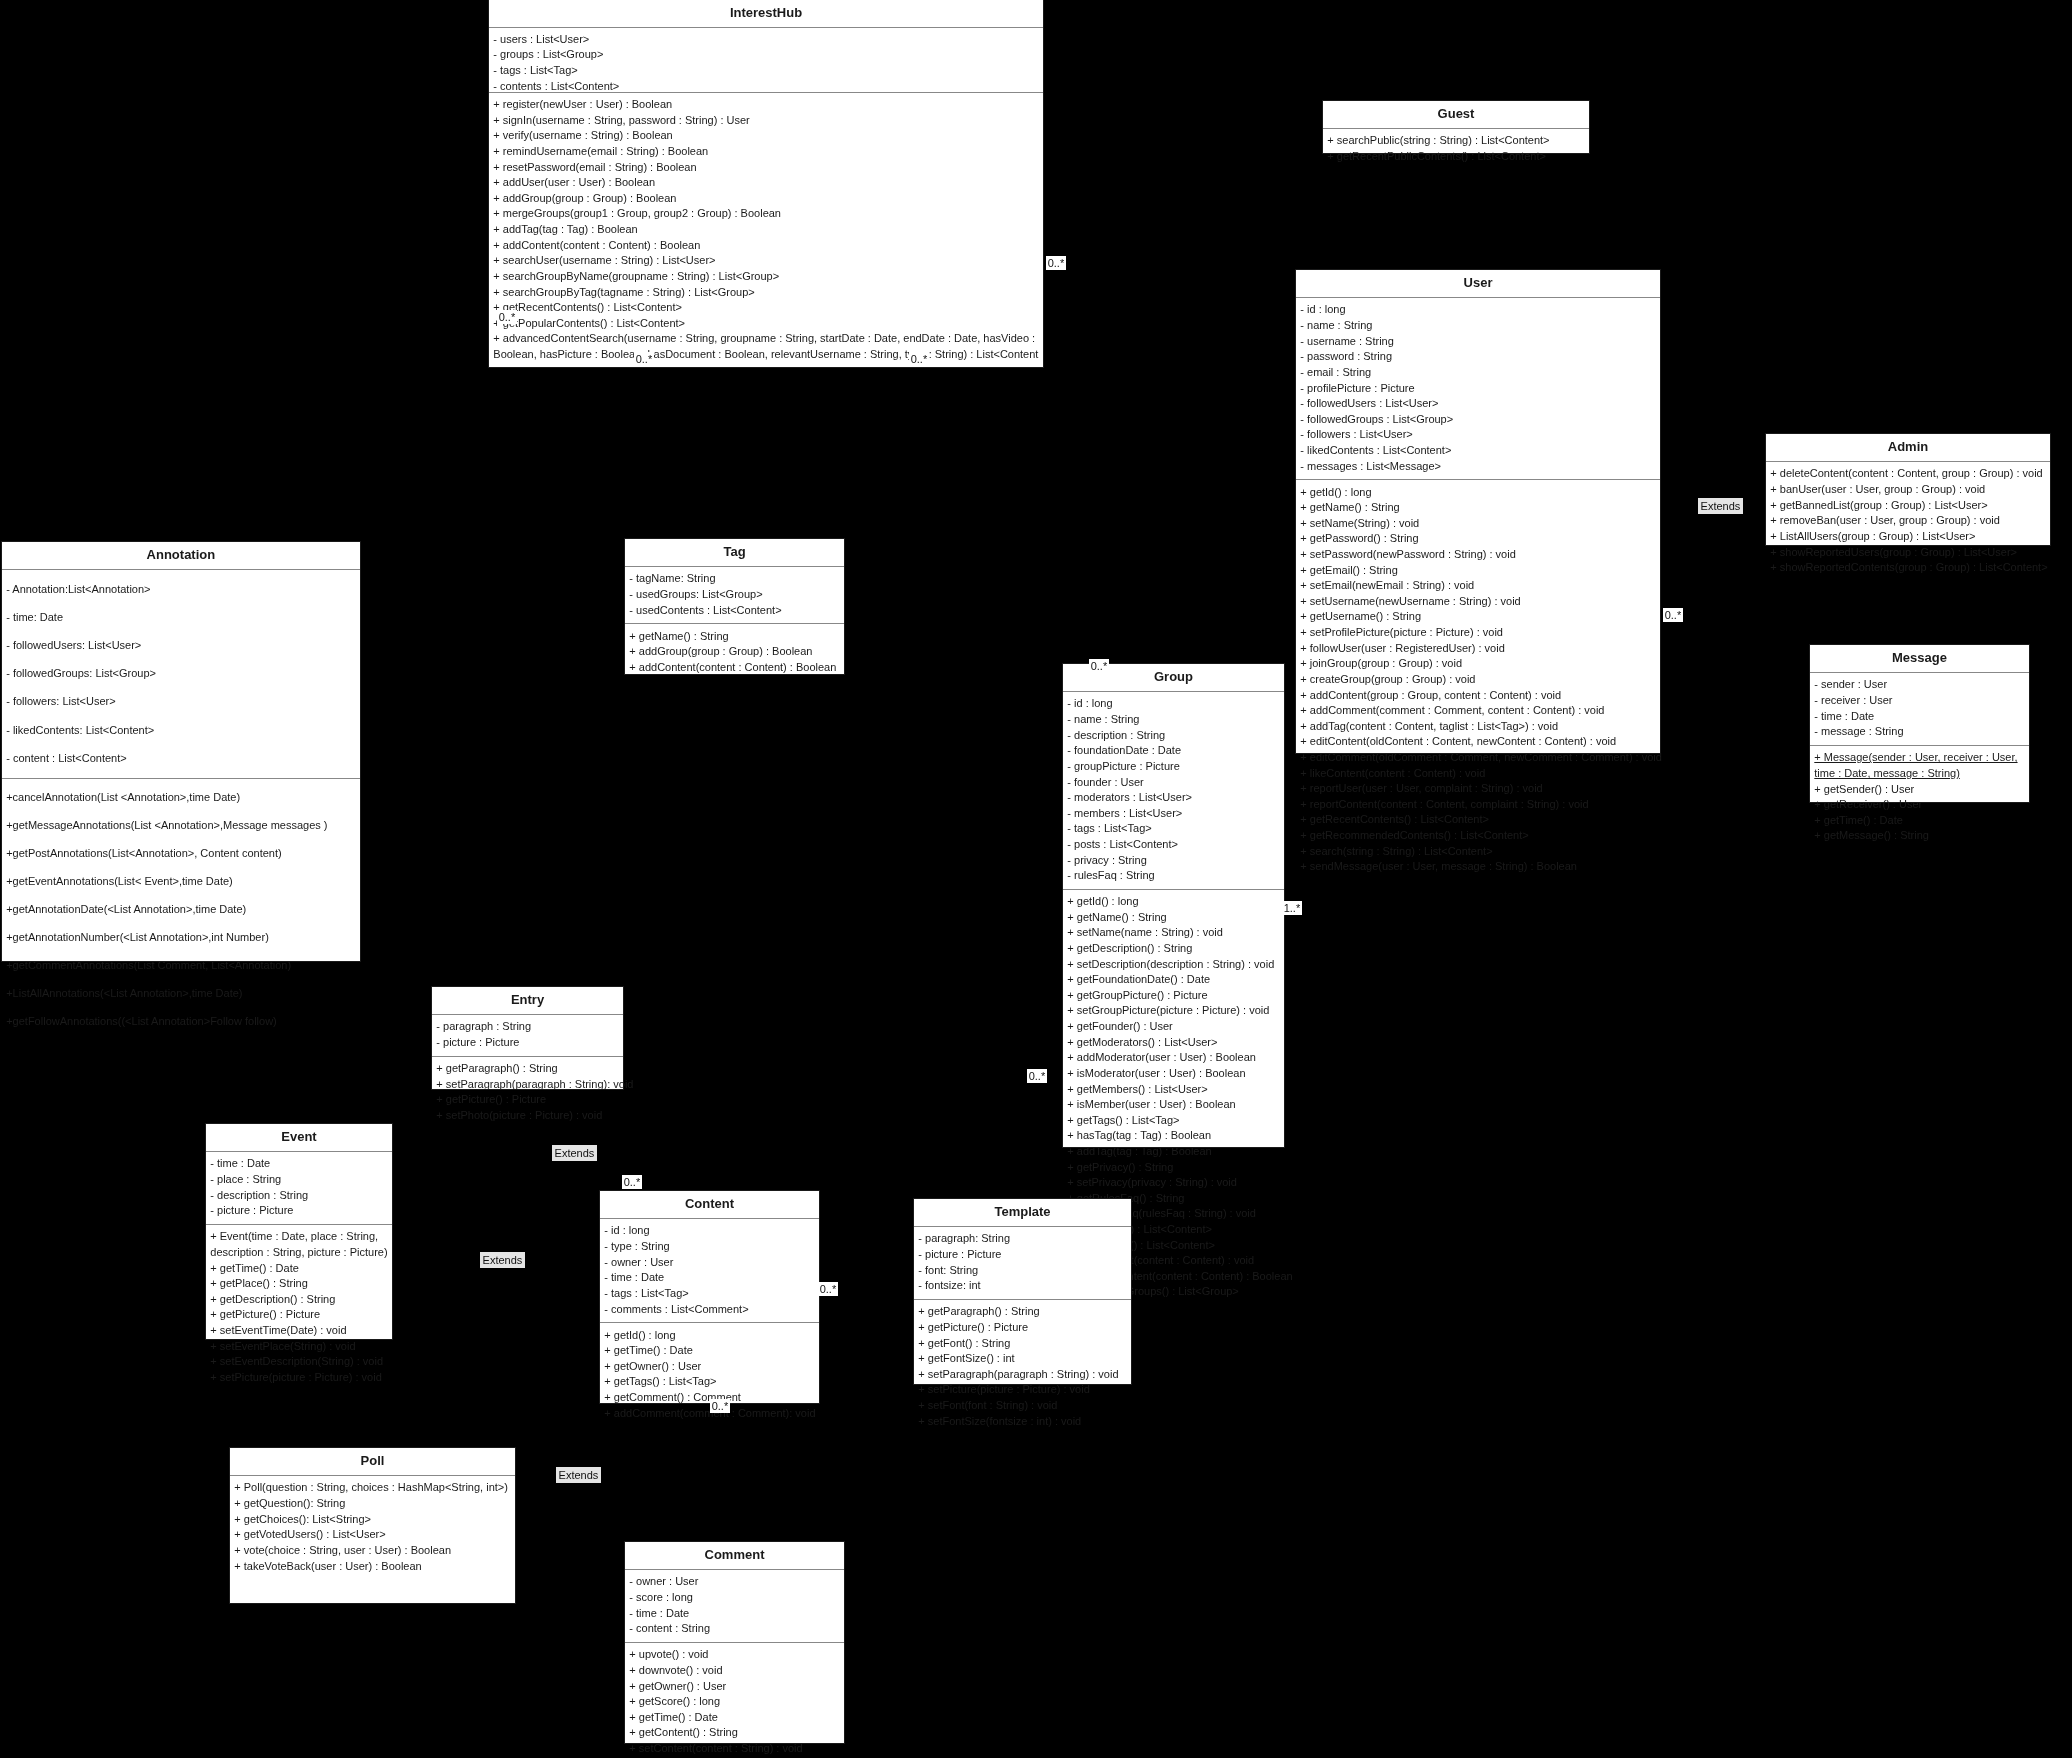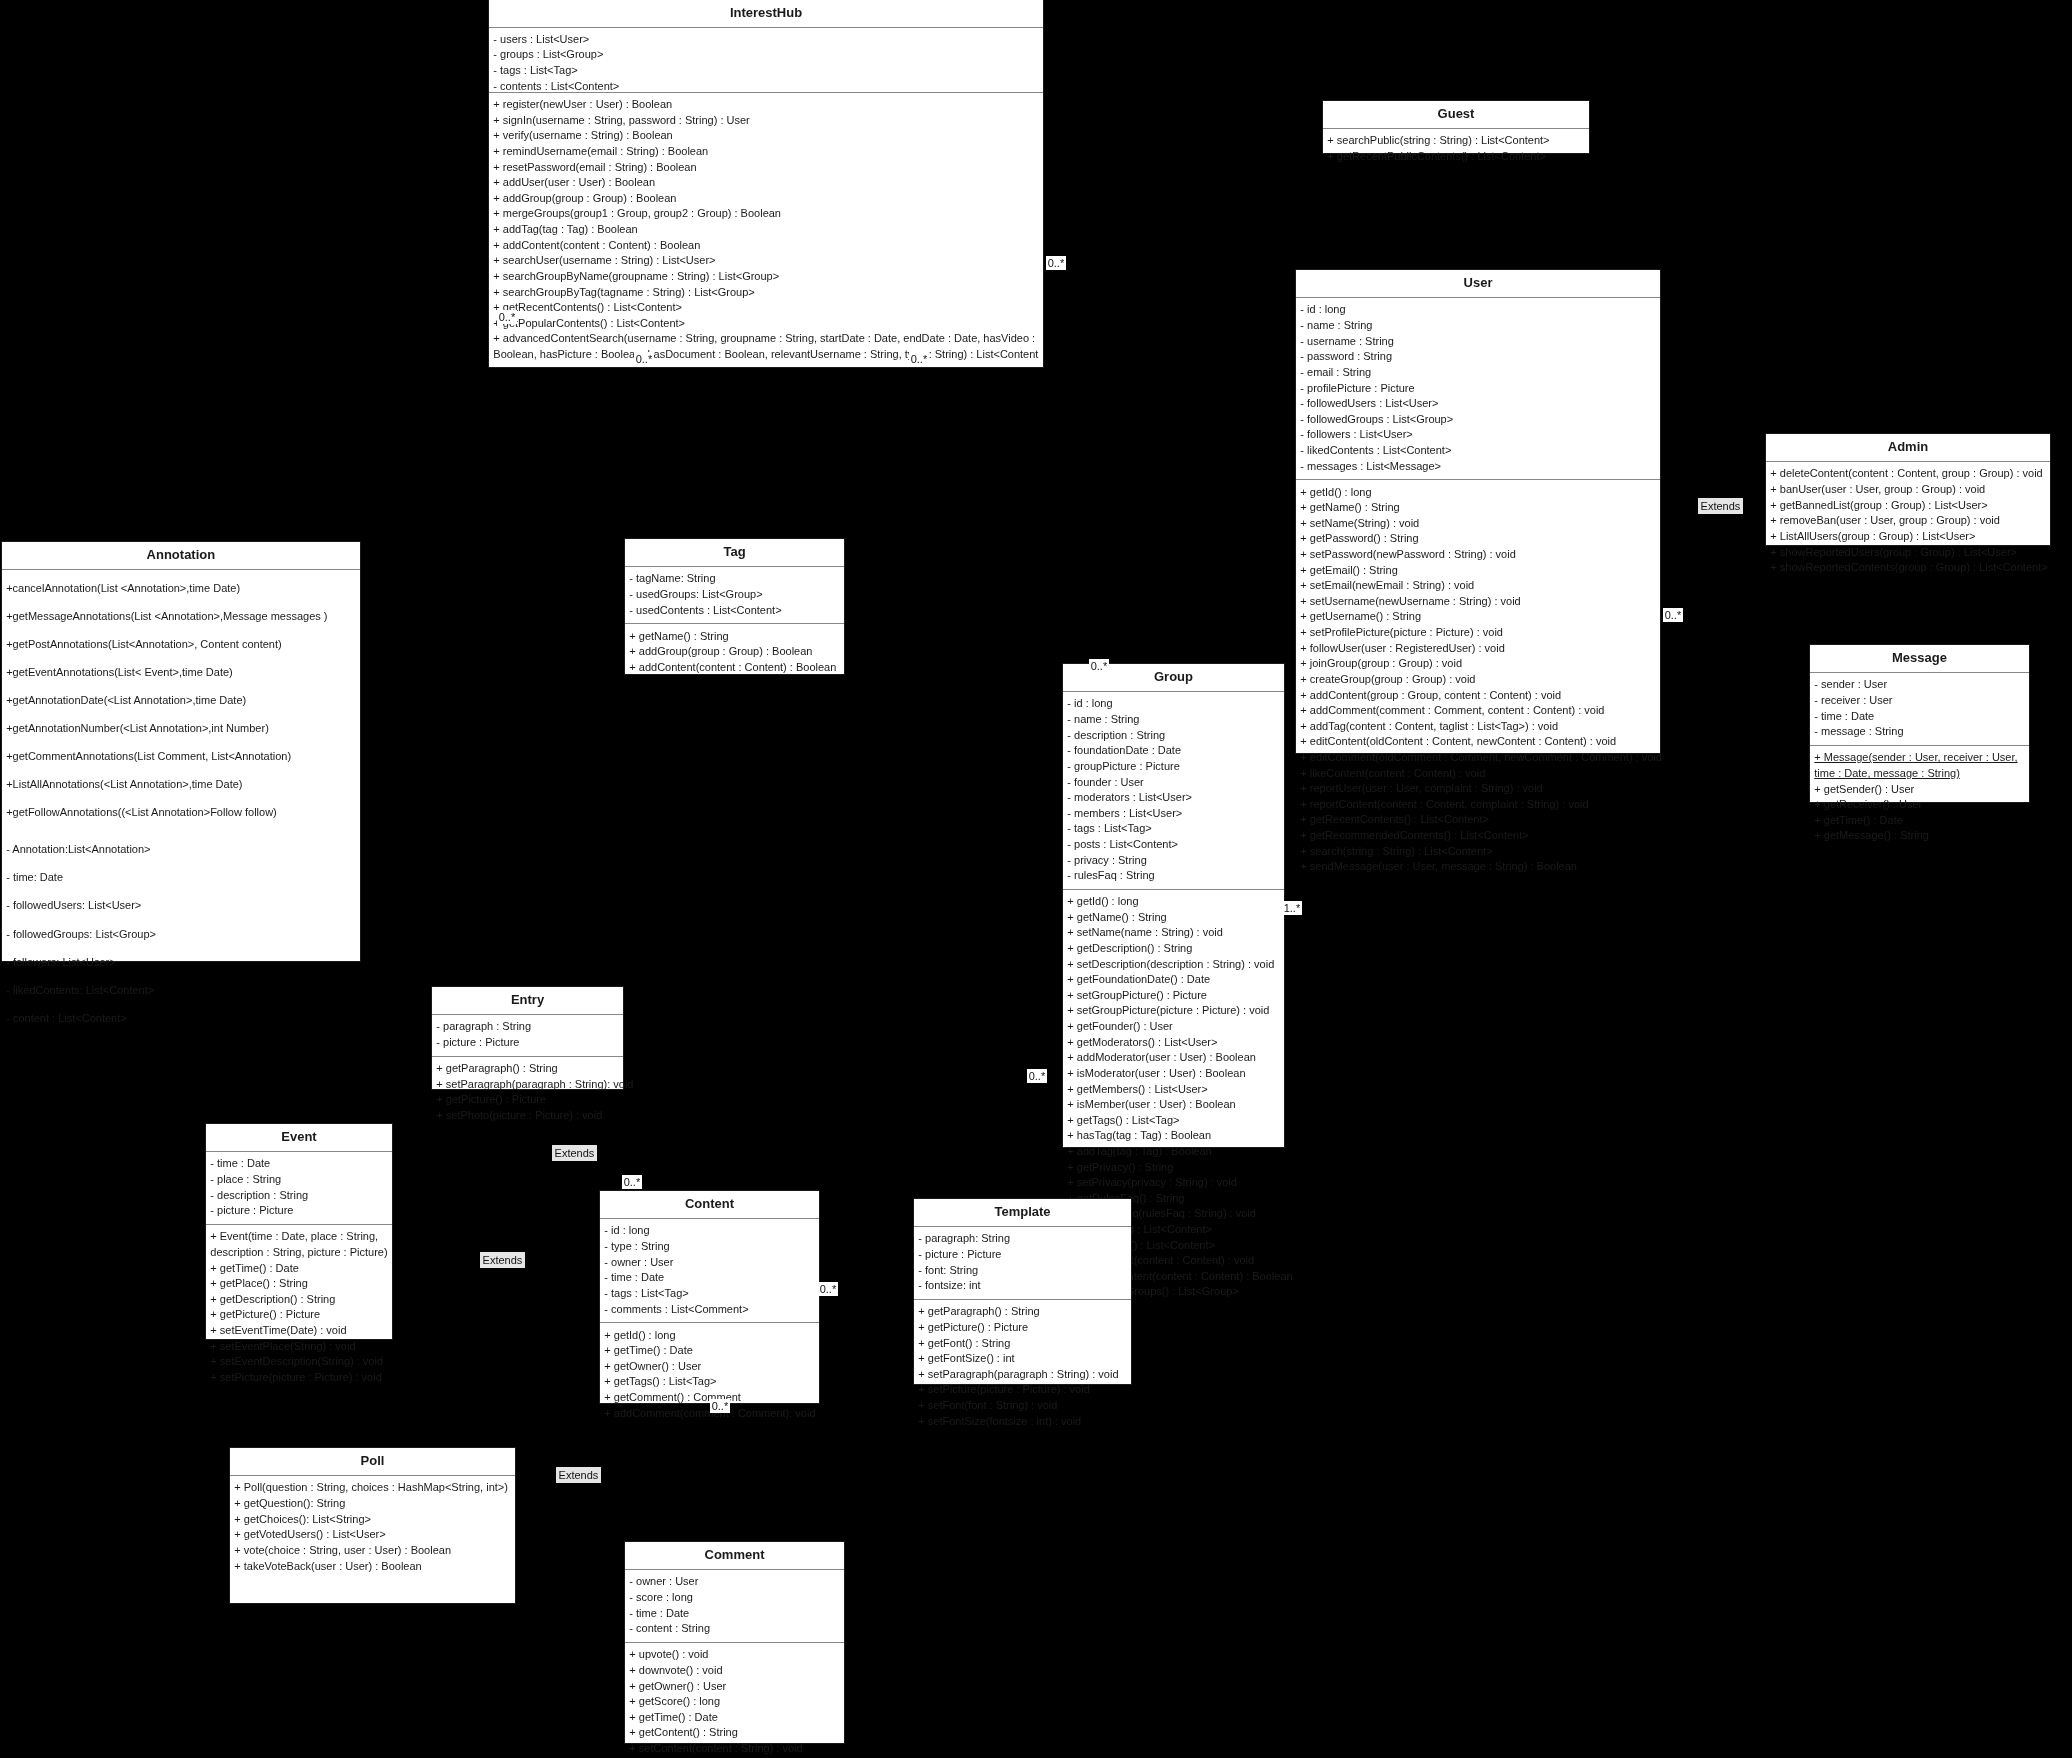--- a/index.html
+++ b/index.html
@@ -190,39 +190,39 @@
       <div class="row" style="white-space:normal;text-decoration:underline;">+ Message(sender : User, receiver : User, time : Date, message : String)</div>
       <div class="row">+ getSender() : User</div>
       <div class="row">+ getReceiver() : User</div>
       <div class="row">+ getTime() : Date</div>
       <div class="row">+ getMessage() : String</div>
     </div>
   </div>
 
   <div class="uml" style="left:0.9px; top:541px; width:360px; height:421px;">
     <div class="cls-title">Annotation</div>
+    <div class="cls-section sp" style="padding:5.1px 4.3px 6.8px 4.3px;">
+      <div class="row">- Annotation:List&lt;Annotation&gt;</div>
+      <div class="row">- time: Date</div>
+      <div class="row">- followedUsers: List&lt;User&gt;</div>
+      <div class="row">- followedGroups: List&lt;Group&gt;</div>
+      <div class="row">- followers: List&lt;User&gt;</div>
+      <div class="row">- likedContents: List&lt;Content&gt;</div>
+      <div class="row">- content : List&lt;Content&gt;</div>
+    </div>
     <div class="cls-section sp noborder" style="padding:3.4px 4.3px 4.3px 4.3px;">
       <div class="row">+cancelAnnotation(List &lt;Annotation&gt;,time Date)</div>
       <div class="row">+getMessageAnnotations(List &lt;Annotation&gt;,Message messages )</div>
       <div class="row">+getPostAnnotations(List&lt;Annotation&gt;, Content content)</div>
       <div class="row">+getEventAnnotations(List&lt; Event&gt;,time Date)</div>
       <div class="row">+getAnnotationDate(&lt;List Annotation&gt;,time Date)</div>
       <div class="row">+getAnnotationNumber(&lt;List Annotation&gt;,int Number)</div>
       <div class="row">+getCommentAnnotations(List Comment, List&lt;Annotation)</div>
       <div class="row">+ListAllAnnotations(&lt;List Annotation&gt;,time Date)</div>
       <div class="row">+getFollowAnnotations((&lt;List Annotation&gt;Follow follow)</div>
-    </div>
-    <div class="cls-section sp" style="padding:5.1px 4.3px 6.8px 4.3px;">
-      <div class="row">- Annotation:List&lt;Annotation&gt;</div>
-      <div class="row">- time: Date</div>
-      <div class="row">- followedUsers: List&lt;User&gt;</div>
-      <div class="row">- followedGroups: List&lt;Group&gt;</div>
-      <div class="row">- followers: List&lt;User&gt;</div>
-      <div class="row">- likedContents: List&lt;Content&gt;</div>
-      <div class="row">- content : List&lt;Content&gt;</div>
     </div>
   </div>
 
   <div class="uml" style="left:624px; top:538px; width:221px; height:137px;">
     <div class="cls-title">Tag</div>
     <div class="cls-section">
       <div class="row">- tagName: String</div>
       <div class="row">- usedGroups: List&lt;Group&gt;</div>
       <div class="row">- usedContents : List&lt;Content&gt;</div>
     </div>
@@ -249,21 +249,21 @@
       <div class="row">- privacy : String</div>
       <div class="row">- rulesFaq : String</div>
     </div>
     <div class="cls-section noborder">
       <div class="row">+ getId() : long</div>
       <div class="row">+ getName() : String</div>
       <div class="row">+ setName(name : String) : void</div>
       <div class="row">+ getDescription() : String</div>
       <div class="row">+ setDescription(description : String) : void</div>
       <div class="row">+ getFoundationDate() : Date</div>
-      <div class="row">+ setGroupPicture() : Picture</div>
+      <div class="row">+ getGroupPicture() : Picture</div>
       <div class="row">+ setGroupPicture(picture : Picture) : void</div>
       <div class="row">+ getFounder() : User</div>
       <div class="row">+ getModerators() : List&lt;User&gt;</div>
       <div class="row">+ addModerator(user : User) : Boolean</div>
       <div class="row">+ isModerator(user : User) : Boolean</div>
       <div class="row">+ getMembers() : List&lt;User&gt;</div>
       <div class="row">+ isMember(user : User) : Boolean</div>
       <div class="row">+ getTags() : List&lt;Tag&gt;</div>
       <div class="row">+ hasTag(tag : Tag) : Boolean</div>
       <div class="row">+ addTag(tag : Tag) : Boolean</div>

